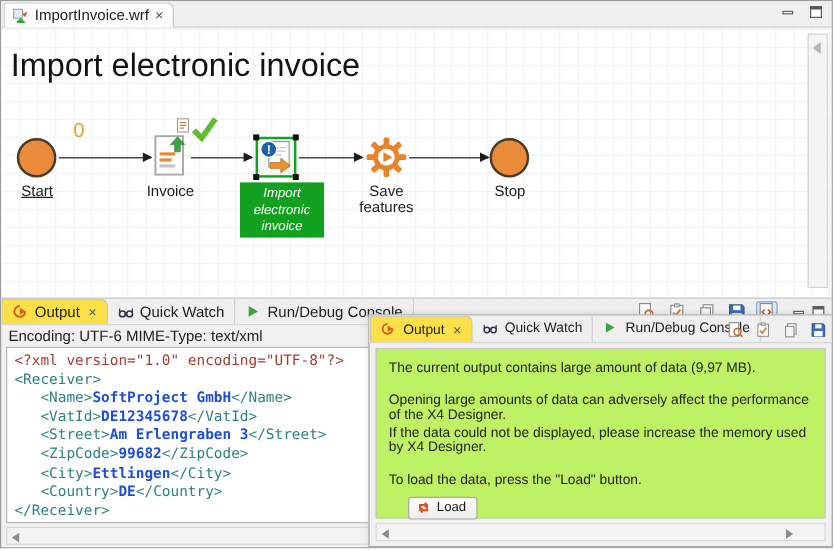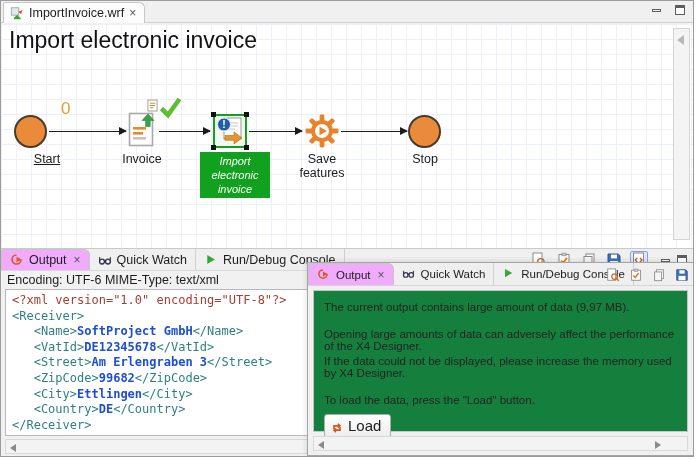--- a/index.html
+++ b/index.html
@@ -18,21 +18,21 @@
                 padding:0 8px 0 6px; font-size:12.5px; color:#1c1c1c; }
   .winbtns { position:absolute; right:8px; top:4px; display:flex; gap:14px; align-items:center; }
   .min-glyph { display:inline-block; width:9px; height:3px; border:1px solid #5c5c5c; background:#fff; }
   .max-glyph { display:inline-block; width:10px; height:10px; border:1px solid #5c5c5c; border-top:3px solid #5c5c5c; background:#fff; }
 
   
   .canvas { position:absolute; top:23px; left:0; right:0; height:224px; background:#FFFFFF;
             background-image: linear-gradient(#EDF0F6 1px, transparent 1px),
                               linear-gradient(90deg, #EDF0F6 1px, transparent 1px);
             background-size:15px 15px; }
-  .canvas-title { position:absolute; left:8px; top:3px; font-size:23px; color:#121212; }
+  .canvas-title { position:absolute; left:8px; top:15px; font-size:27px; color:#121212; }
   .palette-strip { position:absolute; right:3px; top:4px; width:17px; height:212px;
                    background:#F4F4F4; border:1px solid #D4D4D4; }
   .palette-arrow { position:absolute; top:6px; left:3px; width:0; height:0;
                    border-top:5px solid transparent; border-bottom:5px solid transparent;
                    border-right:7px solid #B9B9B9; }
 
   .node-label { position:absolute; font-size:12.5px; color:#1c1c1c; text-align:center; }
   .circle-node { position:absolute; width:33px; height:33px; border-radius:50%;
                  background:#E98B3A; border:2px solid #4A3A28; }
   .edge { position:absolute; height:0; border-top:1.5px solid #1c1c1c; }
@@ -49,21 +49,21 @@
   .import-label { position:absolute; left:199px; top:128px; width:70px; height:46px;
                   background:#12A01F; color:#fff; font-size:11px; line-height:14px;
                   text-align:center; padding-top:2px;font-style:italic; }
 
   
   .panel-tabbar { position:absolute; top:247px; left:0; right:0; height:23px;
                   background:#EFEFEF; border-top:1px solid #C9C9C9; border-bottom:1px solid #D8D8D8; }
   .ptabs { display:flex; height:100%; align-items:stretch; }
   .ptab { display:flex; align-items:center; gap:5px; padding:0 8px; font-size:12.5px;
           color:#1c1c1c; border-right:1px solid #CFCFCF; }
-  .ptab.active { background:#f0abfc; border:1px solid #C6C6C6; border-bottom:none;
+  .ptab.active { background:#fde047; border:1px solid #C6C6C6; border-bottom:none;
                  border-radius:2px 6px 0 0;justify-content:center; }
   .ptab .x { color:#555; font-size:12px; margin-left:2px; }
   .panel-toolbar { position:absolute; right:6px; top:2px; display:flex; gap:7px; align-items:center; }
   .tbtn { width:18px; height:18px; display:flex; align-items:center; justify-content:center; }
   .tbtn.active-tool { background:#DCE9F8; border:1px solid #7DA7D9; border-radius:2px; }
 
   .encoding-line { position:absolute; left:6px; top:272px; font-size:12.5px; color:#1c1c1c; }
 
   .xml-box { position:absolute; left:4px; top:288px; width:315px; height:147px;
              background:#fff; border:1px solid #B9B9B9; padding:3px 6px;
@@ -81,27 +81,27 @@
              border-right:6px solid #8a8a8a; }
   .arrow-r { position:absolute; right:26px; top:3.5px; width:0; height:0;
              border-top:4px solid transparent; border-bottom:4px solid transparent;
              border-left:6px solid #8a8a8a; }
 
   
   .msg-panel { position:absolute; left:306px; top:261px; width:387px; height:194px;
                background:#F0F0F0; border:1px solid #A5A5A5; box-shadow:-2px -2px 4px rgba(0,0,0,.08); }
   .msg-tabbar { position:relative; height:23px; background:#EFEFEF; border-bottom:1px solid #D5D5D5; overflow:hidden; }
   .msg-content { position:absolute; left:5px; top:27px; width:375px; height:142px;
-                 background:#15803d; border:1px solid #C6C6C6; padding:10px 10px 0 10px;
+                 background:#bef264; border:1px solid #C6C6C6; padding:10px 10px 0 10px;
                  font-size:11.5px; color:#222; }
   .msg-line { margin-bottom:3px; }
   .gap { height:12px; }
   .load-btn { display:inline-flex; align-items:center; gap:5px; margin-top:5px;
-              padding:2px 9px 3px 6px; font-size:15px; color:#1c1c1c;
-              background:linear-gradient(#FEFEFE,#EDEDED); border:1px solid #ABABAB; border-radius:3px; }
+              padding:2px 9px 3px 6px; font-size:11px; color:#1c1c1c;
+              background:linear-gradient(#FEFEFE,#EDEDED); border:1px solid #ABABAB; border-radius:3px;margin-left:16px; }
   .hs-msg { left:5px; top:173px; width:375px; }
 
   .icon14 { width:14px; height:14px; display:inline-block; }
   .icon16 { width:16px; height:16px; display:inline-block; }
 </style>
 </head>
 <body>
 
 <div class="screen">
 
@@ -124,21 +124,21 @@
   </div>
 
   <div class="canvas">
     <div class="canvas-title">Import electronic invoice</div>
 
     <div class="palette-strip">
       <span class="palette-arrow"></span>
     </div>
 
     <div class="circle-node" style="left:13px; top:91px;"></div>
-    <div class="node-label" style="left:28px; top:128px; width:36px;text-decoration:underline;">Start</div>
+    <div class="node-label" style="left:12px; top:128px; width:36px;text-decoration:underline;">Start</div>
     <div class="edge-count" style="left:60px; top:75px;">0</div>
 
     <div class="edge" style="left:48px; top:107px; width:77px;"></div>
     <div class="edge" style="left:158px; top:107px; width:51px;"></div>
     <div class="edge" style="left:248px; top:107px; width:53px;"></div>
     <div class="edge" style="left:340px; top:107px; width:66px;"></div>
 
     <div style="position:absolute; left:127px; top:88px; width:28px; height:37px;">
       <svg viewBox="0 0 28 37" width="28" height="37">
         <rect x="1.5" y="1.5" width="23" height="32" fill="#FDFDFD" stroke="#A9A9A9" stroke-width="1.6"></rect>

